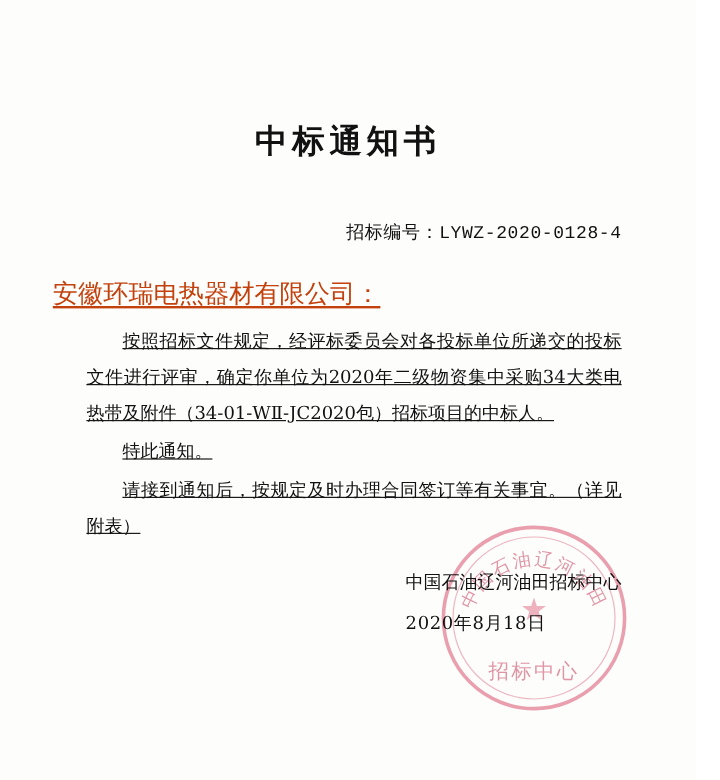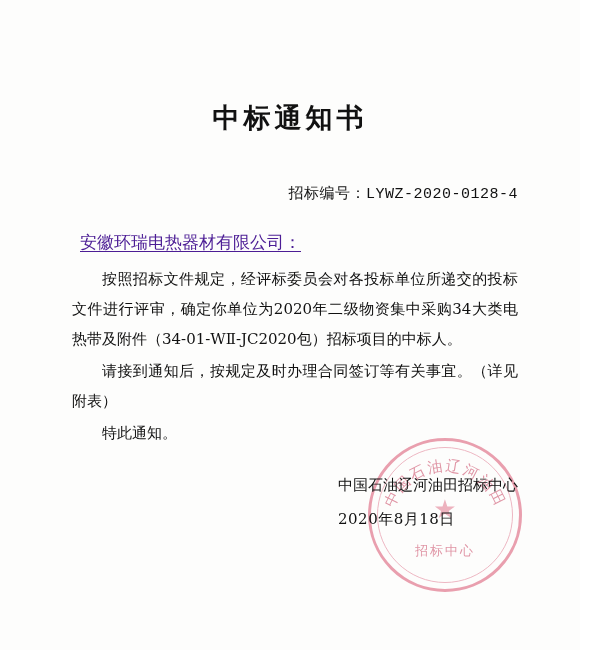--- a/index.html
+++ b/index.html
@@ -37,31 +37,32 @@
     font-size: 15px;
     letter-spacing: 0.5px;
     margin: 0;
     padding-top: 48px;
     padding-right: 62px;
     color: #111;
   }
   .recipient {
     margin: 0;
     padding-top: 28px;
-    padding-left: 80px;
+    padding-left: 44px;
     font-family: "DejaVu Serif", "Liberation Serif", serif;
-    font-size: 17px;
-    color: #4c1d95;
+    font-size: 21px;
+    color: #c2410c;
   }
   .recipient .uline {
     text-decoration: underline;
     text-underline-offset: 3px;
   }
   .body-block {
     padding: 10px 62px 0 72px;
+    text-decoration: underline;
   }
   .para {
     margin: 0 0 2px 0;
     font-family: "DejaVu Serif", "Liberation Serif", serif;
     font-size: 15px;
     line-height: 30px;
     text-indent: 30px;
     text-align: justify;
     color: #111;
   }
@@ -120,24 +121,24 @@
   }
   .seal-arc text {
     fill: #c8415f;
     font-family: "DejaVu Serif", "Liberation Serif", serif;
     font-size: 15px;
     letter-spacing: 2px;
   }
   .seal-bottom {
     position: absolute;
     left: 50%;
-    bottom: 29px;
+    bottom: 18px;
     transform: translateX(-50%);
     font-family: "DejaVu Serif", "Liberation Serif", serif;
-    font-size: 13px;
+    font-size: 17px;
     color: #c8415f;
     letter-spacing: 2px;
     white-space: nowrap;
     text-align: right;
   }
 </style>
 </head>
 <body>
 
 <div class="page">
@@ -147,22 +148,22 @@
   <p class="tender-no">
     <span>招标编号：</span><span>LYWZ-2020-0128-4</span>
   </p>
 
   <p class="recipient">
     <span class="uline">安徽环瑞电热器材有限公司：</span>
   </p>
 
   <div class="body-block">
     <p class="para">按照招标文件规定，经评标委员会对各投标单位所递交的投标文件进行评审，确定你单位为2020年二级物资集中采购34大类电热带及附件（34-01-WⅡ-JC2020包）招标项目的中标人。</p>
+    <p class="para">特此通知。</p>
     <p class="para">请接到通知后，按规定及时办理合同签订等有关事宜。（详见附表）</p>
-    <p class="para">特此通知。</p>
   </div>
 
   <div class="seal">
     <div class="seal-inner"></div>
     <svg class="seal-arc" viewBox="0 0 148 148">
       <defs>
         <path id="arcpath" d="M 20,84 A 54,54 0 0 1 128,84" fill="none"></path>
       </defs>
       <text>
         <textPath href="#arcpath" startOffset="50%" text-anchor="middle">中国石油辽河油田</textPath>

